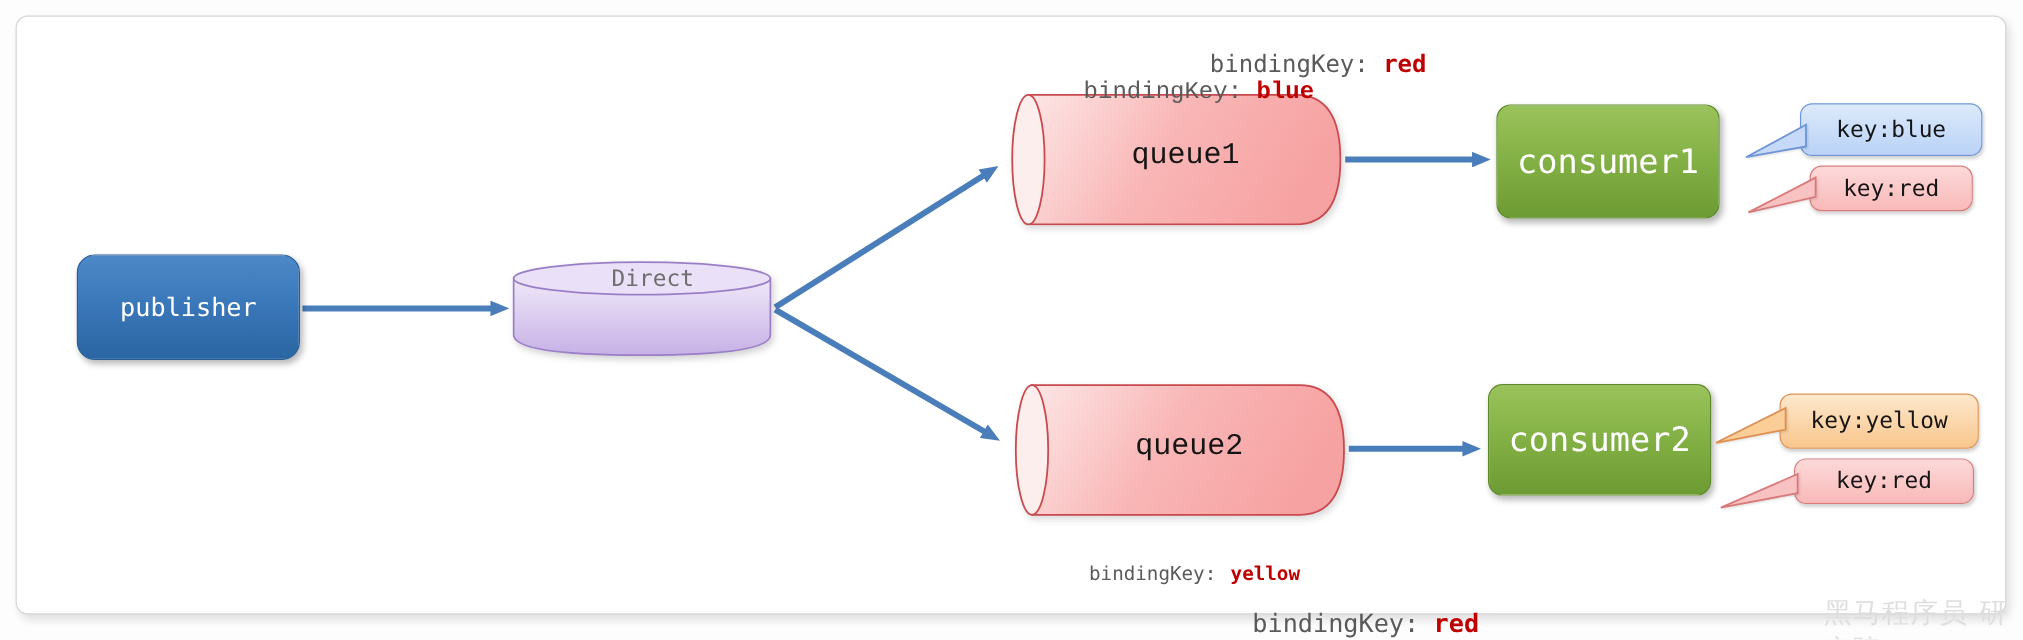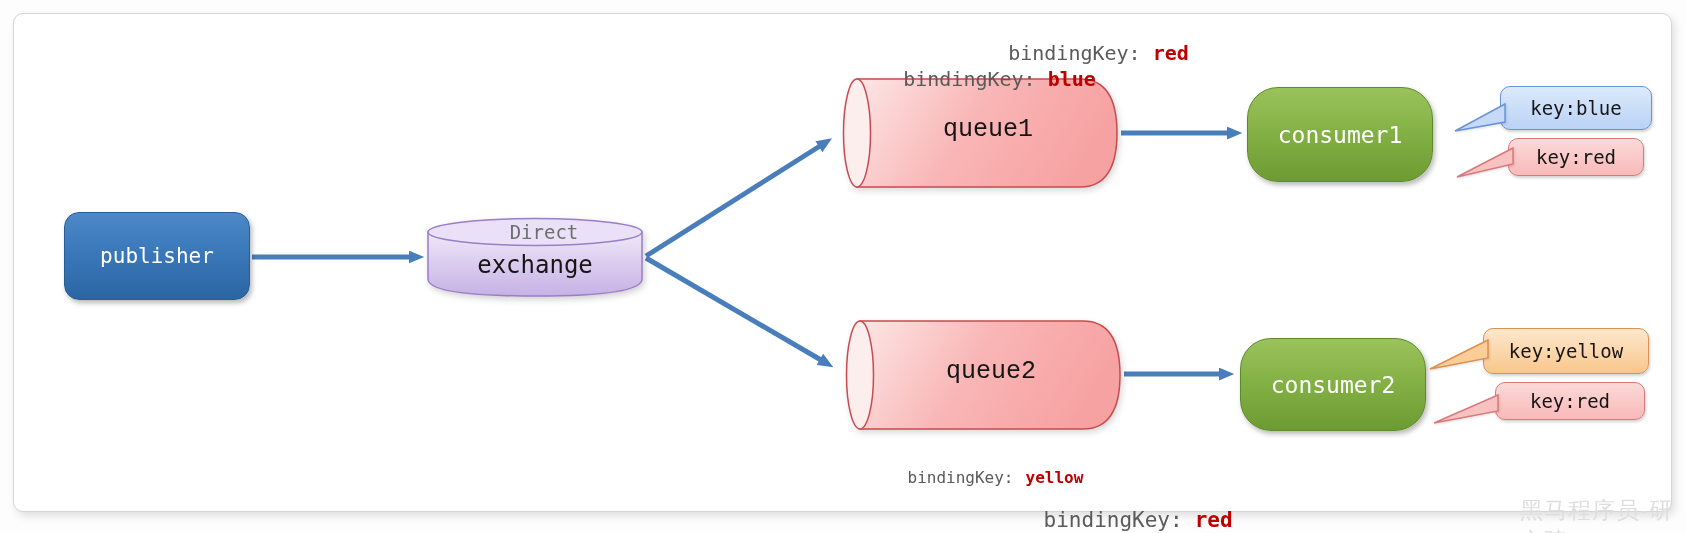--- a/index.html
+++ b/index.html
@@ -42,45 +42,45 @@
   .queue1 { left:842px; top:78px; }
   .queue2 { left:845px; top:320px; }
   .queue-label {
     position:absolute; inset:0; display:flex; align-items:center; justify-content:center;
     padding-left:16px; color:#151515; font-size:25px;
   }
 
   .consumer {
     width:184px;
     background:linear-gradient(180deg,#9ac35b 0%,#85b246 45%,#6d9b33 100%);
-    border:1px solid #5d8a29; border-radius:31px;
-    color:#ffffff; font-size:23px;
+    border:1px solid #5d8a29; border-radius:12px;
+    color:#ffffff; font-size:28px;
     box-shadow:2px 3px 5px rgba(0,0,0,0.28);
   }
   .consumer1 { left:1247px; top:87px; height:93px; }
-  .consumer2 { left:1240px; top:338px; height:91px; }
+  .consumer2 { left:1240px; top:320px; height:91px; }
 
   .tag {
     position:absolute; display:flex; align-items:center; justify-content:center;
     font-size:19px; color:#151515; border-radius:10px; border:1.5px solid;
     box-shadow:1px 2px 3px rgba(0,0,0,0.18);
   }
   .tag svg.tail { position:absolute; overflow:visible; filter:drop-shadow(1px 1px 1px rgba(0,0,0,0.12)); }
   .tag-blue   { background:linear-gradient(180deg,#dceafb,#b9d2f6); border-color:#6a94d6; }
   .tag-red    { background:linear-gradient(180deg,#fcd9d9,#f9b9b9); border-color:#d97a7a; }
   .tag-yellow { background:linear-gradient(180deg,#fde8cd,#f9c68c); border-color:#dd9050;justify-content:center; }
   .t1a { left:1500px; top:86px;  width:150px; height:42px; }
   .t1b { left:1508px; top:138px; width:134px; height:36px; }
   .t2a { left:1483px; top:328px; width:164px; height:44px; }
   .t2b { left:1495px; top:382px; width:148px; height:36px; }
 
   .bk { position:absolute; font-size:20px; color:#5a5a5a; white-space:pre; }
   .bk .val { margin-left:12px; font-weight:700; color:#bf0000;text-align:right; }
   .bk-top-1 { left:960px; top:17px; }
-  .bk-top-2 { left:855px; top:43px; }
+  .bk-top-2 { left:855px; top:43px;font-family:Liberation Mono, monospace; }
   .bk-bot-1 { left:869px; top:449px; font-size:16px; }
   .bk-bot-2 { left:993px; top:484px; font-size:21px; }
 
   .watermark {
     position:absolute; left:1520px; top:495px;
     font-family:"DejaVu Sans","Liberation Sans",sans-serif;
     font-size:23px; color:#dedede; letter-spacing:1px;
   }
 </style>
 </head>
@@ -114,21 +114,20 @@
         <linearGradient id="gEx" x1="0" y1="0" x2="0" y2="1">
           <stop offset="0" stop-color="#efe8f8"></stop>
           <stop offset="0.55" stop-color="#d9c9ee"></stop>
           <stop offset="1" stop-color="#c7b1e6"></stop>
         </linearGradient>
       </defs>
       <path d="M1,15 V62 Q1,79 108,79 Q215,79 215,62 V15 Z" fill="url(#gEx)" stroke="#9b7ec8" stroke-width="1.5"></path>
       <ellipse cx="108" cy="15" rx="107" ry="13.5" fill="#eae0f7" stroke="#9b7ec8" stroke-width="1.5"></ellipse>
     </svg>
     <div class="ex-kind">Direct</div>
-    <div class="ex-label">exchange</div>
   </div>
 
   <div class="queue queue1">
     <svg class="shape" width="276" height="110" viewBox="0 0 276 110">
       <defs>
         <linearGradient id="gQ1" x1="0" y1="0" x2="1" y2="0.25">
           <stop offset="0" stop-color="#fde6e6"></stop>
           <stop offset="0.5" stop-color="#f9b6b6"></stop>
           <stop offset="1" stop-color="#f7a2a2"></stop>
         </linearGradient>

